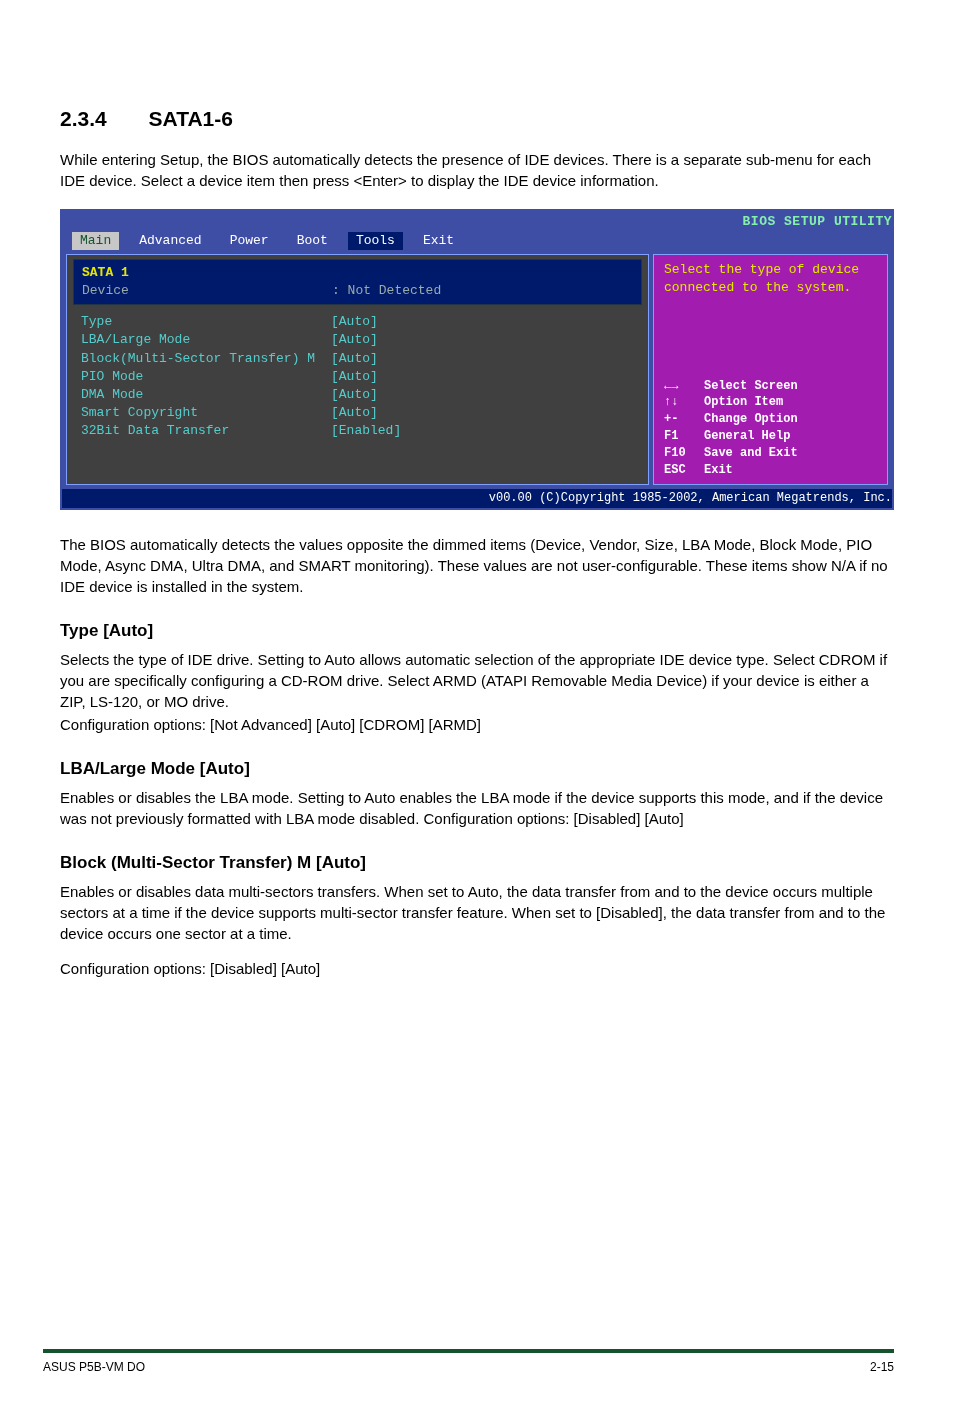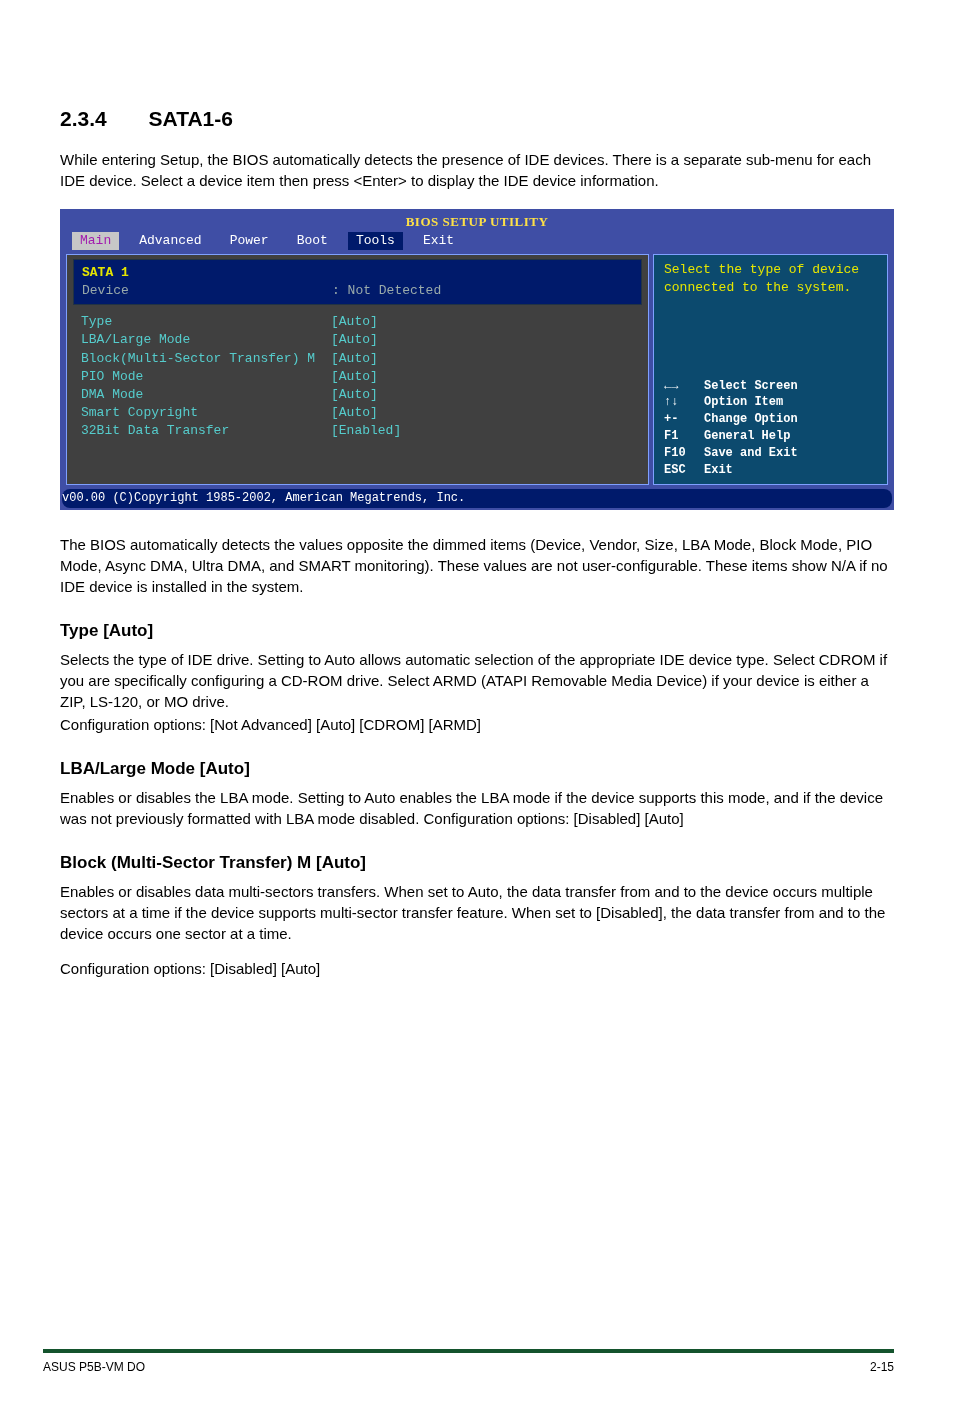--- a/index.html
+++ b/index.html
@@ -24,72 +24,71 @@
   p.body { margin-bottom: 18px; }
   h3.sub { font-size: 17px; font-weight: bold; margin-top: 22px; margin-bottom: 6px; }
   .bios-outer {
     background: #3f4ea5;
     padding: 2px;
     margin: 6px 0 24px 0;
     font-family: "Courier New", monospace;
     font-size: 13px;
     color: #fff;
   }
-  .bios-title { text-align: center; color: #fde047; font-weight: bold; padding: 2px 0 0 0; letter-spacing: 0.5px; font-family: Liberation Serif, serif; }
+  .bios-title { text-align: right; color: #86efac; font-weight: bold; padding: 2px 0 0 0; letter-spacing: 0.5px; }
   .bios-tabs {
     display: flex;
     padding: 0 10px 4px 10px;
     gap: 12px;
     color: #fff;
   }
   .bios-tab { padding: 0 8px; }
-  .bios-tab.active { background: #c7c7c7; color: #a21caf; }
+  .bios-tab.active { background: #c7c7c7; color: #14532d; }
   .bios-body {
     display: flex;
     gap: 4px;
     padding: 0 4px 4px 4px;
   }
   .bios-left {
     flex: 1 1 auto;
     background: #404040;
     border: 1px solid #7fa0ff;
     padding: 4px 6px;
     position: relative;
   }
   .bios-left-inner {
     border: 1px solid #234;
     padding: 4px 8px;
     margin-bottom: 6px;
     background: #001a6b;
   }
   .bios-right {
     width: 235px;
-    background: #0c4a6e;
+    background: #a21caf;
     border: 1px solid #7fa0ff;
     padding: 6px 10px;
     display: flex;
     flex-direction: column;
     justify-content: space-between;
   }
   .bios-row { display: flex; }
   .bios-label { flex: 0 0 250px; }
   .bios-value { flex: 0 0 120px; }
   .teal { color: #55cccc; }
   .yellow { color: #e6e600; font-weight: bold; }
   .grey { color: #9aa; }
   .help-keys { font-weight: bold; color: #fff; font-size: 12px; }
   .help-keys .row { display: flex; }
   .help-keys .k { flex: 0 0 40px; }
   .bios-footer {
-    text-align: left;
+    text-align: right;
     background: #001a6b;
     color: #fff;
     padding: 1px 0;
     font-size: 12px;
-    border-radius: 8px;
   }
   .footer-line {
     position: absolute;
     bottom: 30px;
     left: 43px;
     right: 60px;
     border-top: 4px solid #14532d;
     padding-top: 6px;
     font-size: 12px;
     display: flex;

